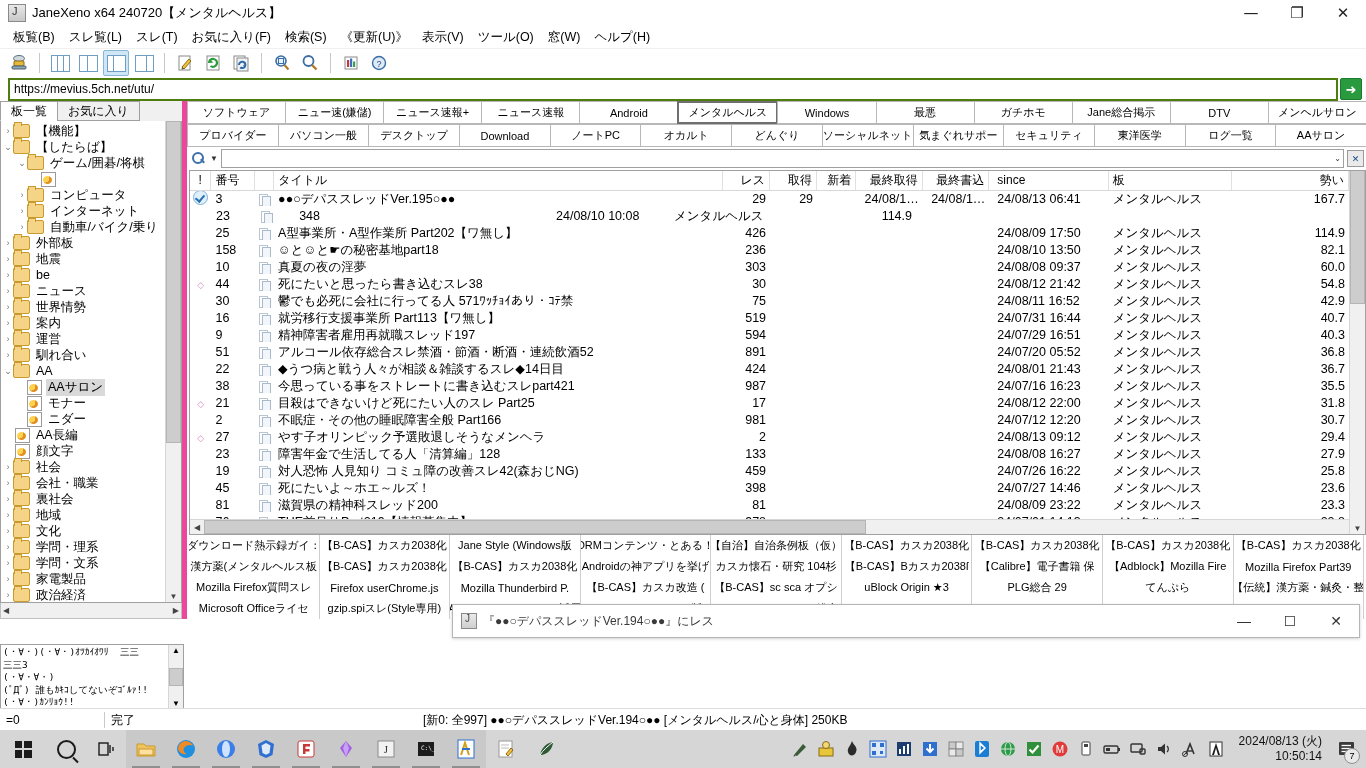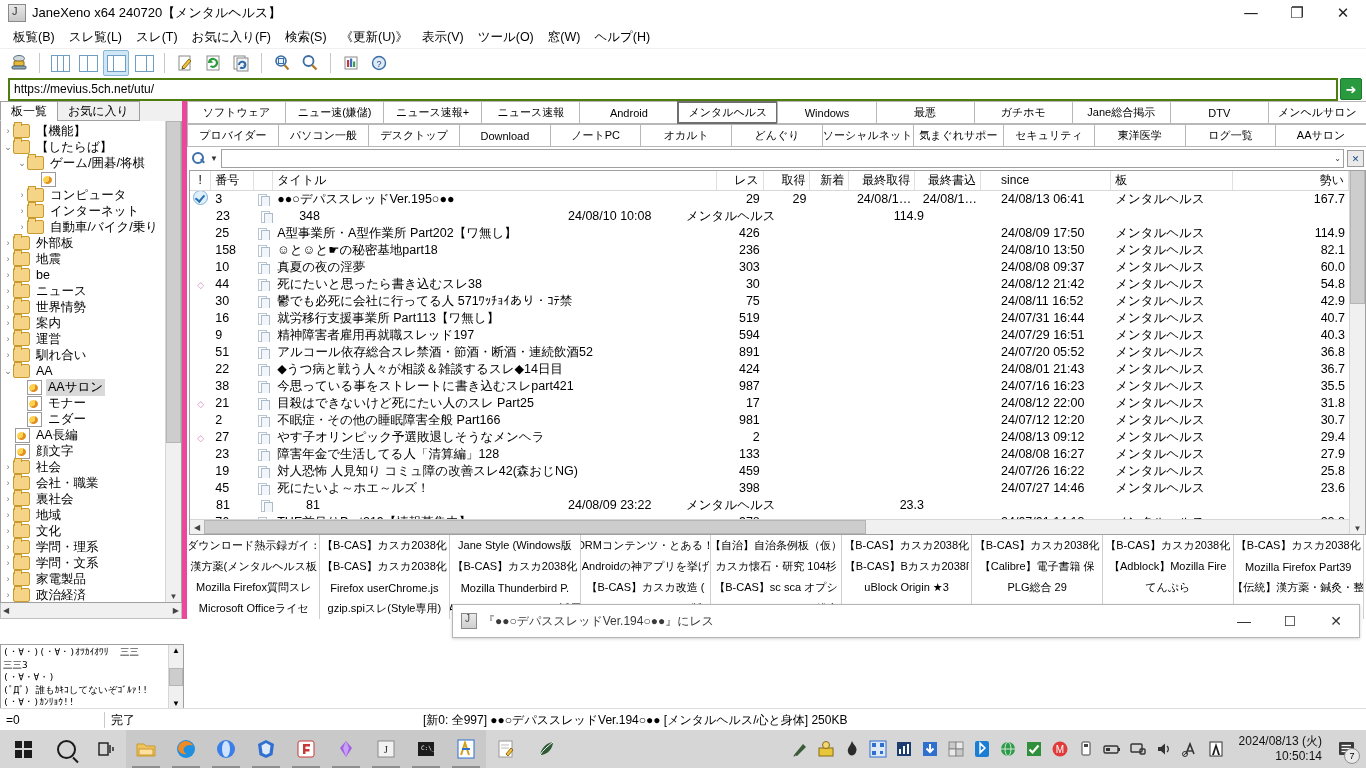--- a/index.html
+++ b/index.html
@@ -156,21 +156,21 @@
   .row > div { padding: 0 4px; box-sizing: border-box; overflow: hidden; white-space: nowrap; line-height:17px; }
   .c-mark { width: 22px; text-align:center; padding:0 !important; }
   .c-num  { width: 44px; }
   .c-ic   { width: 20px; padding:0 !important; display:flex; align-items:center; justify-content:center;}
   .c-title{ width: 460px; }
   .c-res  { width: 48px; text-align: right; }
   .c-get  { width: 48px; text-align: right; }
   .c-new  { width: 40px; text-align: right; }
   .c-lget { width: 68px; text-align: right; }
   .c-lwri { width: 68px; text-align: right; }
-  .c-since{ width: 122px; padding-left: 8px !important; margin-left: 12px;}
+  .c-since{ width: 122px; padding-left: 8px !important;}
   .c-board{ width: 126px; }
   .c-mom  { width: 120px; text-align: right; }
 
   .tdoc { width:11px; height:12px; position:relative; display:inline-block; }
   .tdoc:before{content:"";position:absolute;left:0;top:0;width:7px;height:10px;background:#fff;border:1px solid #b9c6d2;}
   .tdoc:after{content:"";position:absolute;left:3px;top:2px;width:7px;height:10px;background:#f2f6fa;border:1px solid #a8bacb;}
   .chk { width:13px;height:13px;border-radius:50%;background:#dff0fb;border:1px solid #7fb2d8;display:inline-block;position:relative;}
   .chk:after{content:"";position:absolute;left:3px;top:2px;width:4px;height:7px;border:solid #2a6fae;border-width:0 2px 2px 0;transform:rotate(40deg);}
   .diam { color:#d48fc0; font-size:9px; }
 
@@ -883,20 +883,21 @@
                 <div class="c-since">24/07/27 14:46</div>
                 <div class="c-board">メンタルヘルス</div>
                 <div class="c-mom">23.6</div>
               </div>
               <div class="row">
                 <div class="c-mark"></div>
                 <div class="c-num">81</div>
                 <div class="c-ic">
                   <span class="tdoc"></span>
                 </div>
+                <div class="c-title">滋賀県の精神科スレッド200</div>
                 <div class="c-res">81</div>
                 <div class="c-get"></div>
                 <div class="c-new"></div>
                 <div class="c-lget"></div>
                 <div class="c-lwri"></div>
                 <div class="c-since">24/08/09 23:22</div>
                 <div class="c-board">メンタルヘルス</div>
                 <div class="c-mom">23.3</div>
               </div>
               <div class="row">

